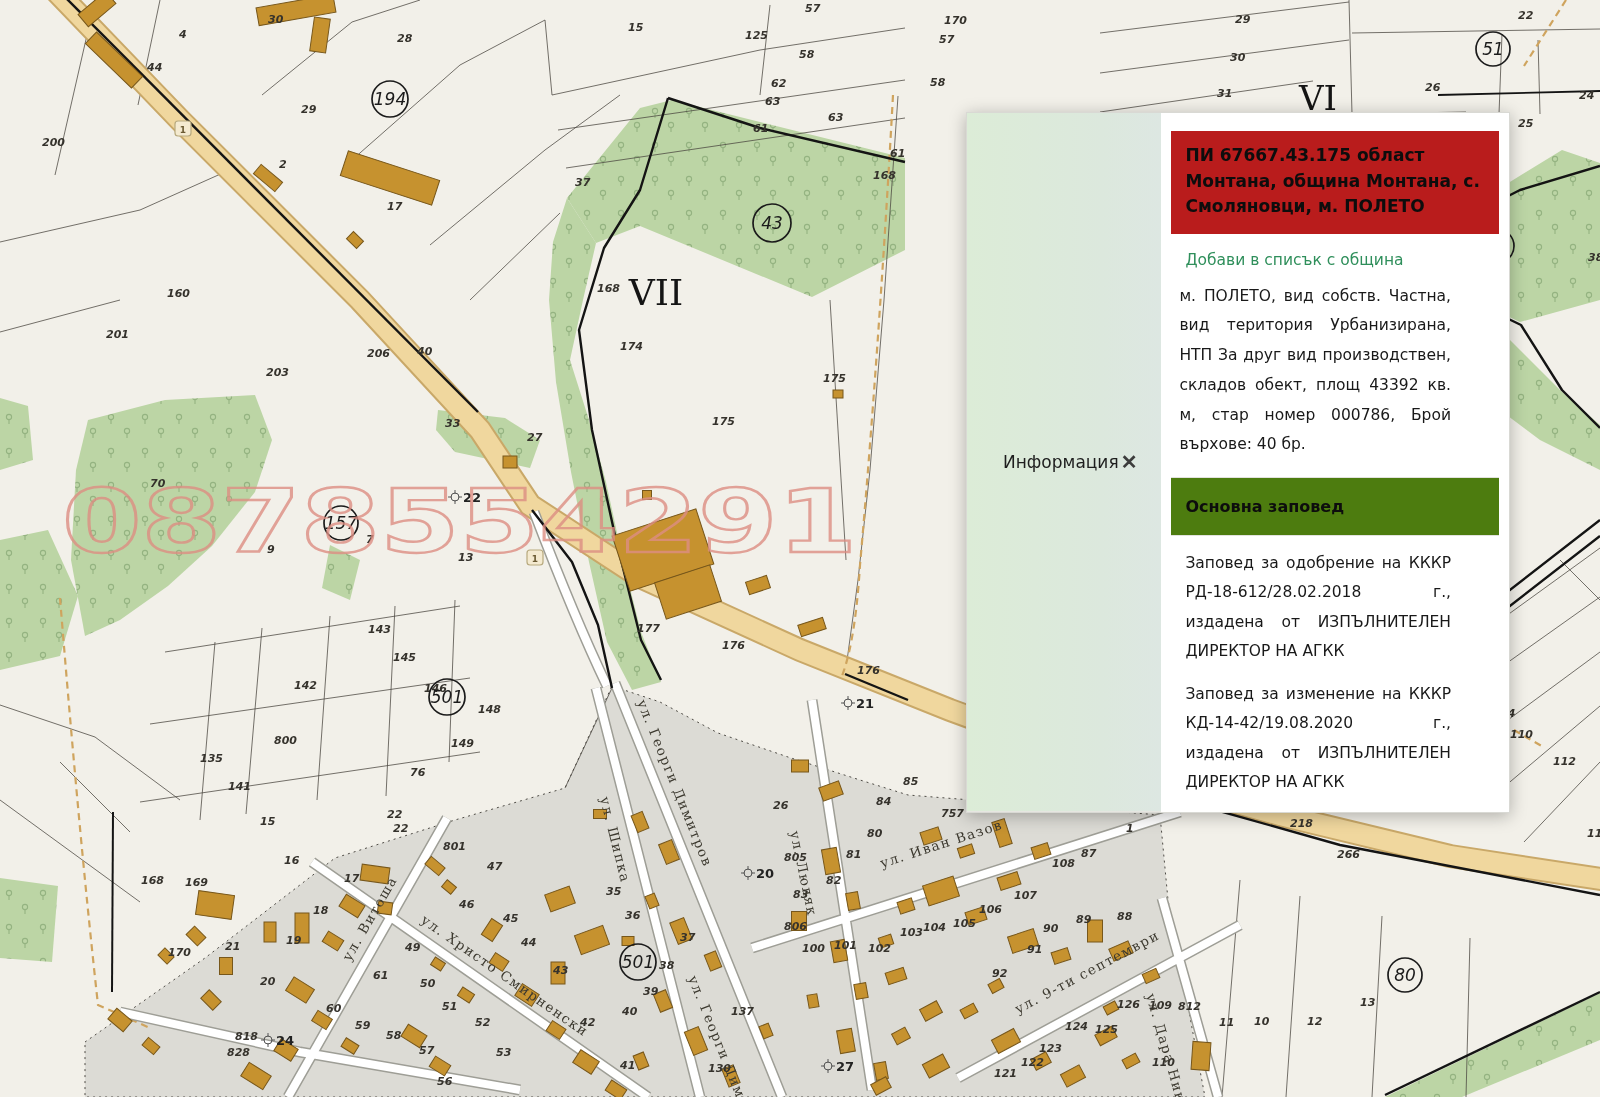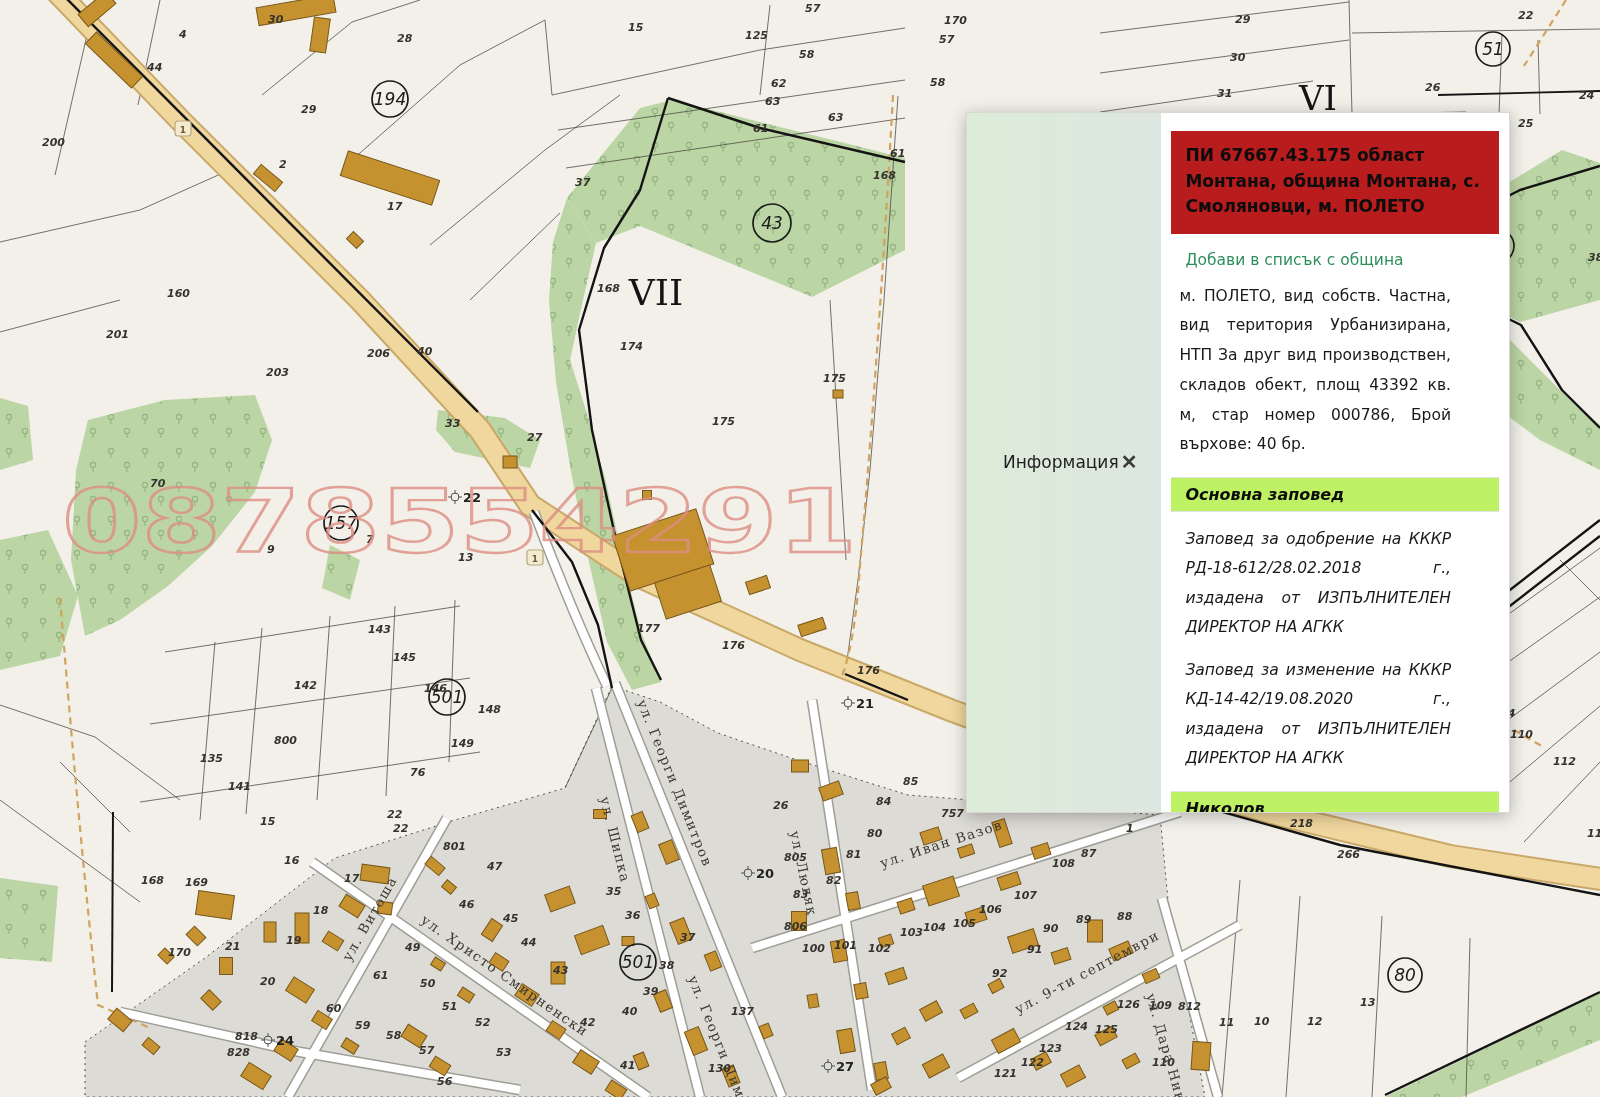--- a/index.html
+++ b/index.html
@@ -23,23 +23,23 @@
   .panel-header{flex:0 0 64px;background:linear-gradient(90deg,#dcecd7 0%,#dce8dd 70%,#dde7e2 100%);
                 display:flex;align-items:center;justify-content:space-between;
                 padding:0 22px 0 36px;border-bottom:1px solid #e6e6e1;}
   .panel-header .t{font-size:17px;color:#1e1e1e;}
   .close-btn{background:none;border:none;font-size:20px;font-weight:700;color:#3c3c3c;cursor:pointer;line-height:1;padding:2px;}
   .p-body{flex:1;overflow:hidden;padding-top:16px;}
   .title-block{margin:2px 10px 0 10px;background:#b91c1c;padding:12px 16px 14px 14px;
                font-weight:700;font-size:17px;line-height:1.5;color:#0d0d0d;}
   .add-link{display:inline-block;margin:17px 24px 0 24px;color:#2f8f5b;font-size:15.5px;text-decoration:none;cursor:pointer;}
   .desc{margin:13px 58px 0 18px;font-size:15.5px;line-height:1.92;text-align:justify;color:#191919;}
-  .sec-head{margin:17px 10px 0 10px;background:#bef264;border-top:1px solid #e2e2de;border-bottom:1px solid #e2e2de;
-            padding:7px 14px;font-weight:700;font-size:16px;color:#0d0d0d;font-style:italic;}
-  .sec-text{margin:13px 58px 0 24px;font-size:15.5px;line-height:1.9;text-align:justify;color:#191919;font-style:italic;}
+  .sec-head{margin:17px 10px 0 10px;background:#4d7c0f;border-top:1px solid #e2e2de;border-bottom:1px solid #e2e2de;
+            padding:19px 14px;font-weight:700;font-size:16px;color:#0d0d0d;}
+  .sec-text{margin:13px 58px 0 24px;font-size:15.5px;line-height:1.9;text-align:justify;color:#191919;}
 </style>
 </head>
 <body>
 
 <div class="stage">
   <svg width="1600" height="1097" viewBox="0 0 1600 1097">
     <defs>
       <pattern id="trees" width="34" height="34" patternUnits="userSpaceOnUse">
         <rect width="34" height="34" fill="#bcd5a5"></rect>
         <g stroke="#94b381" fill="none" stroke-width="1.1">

